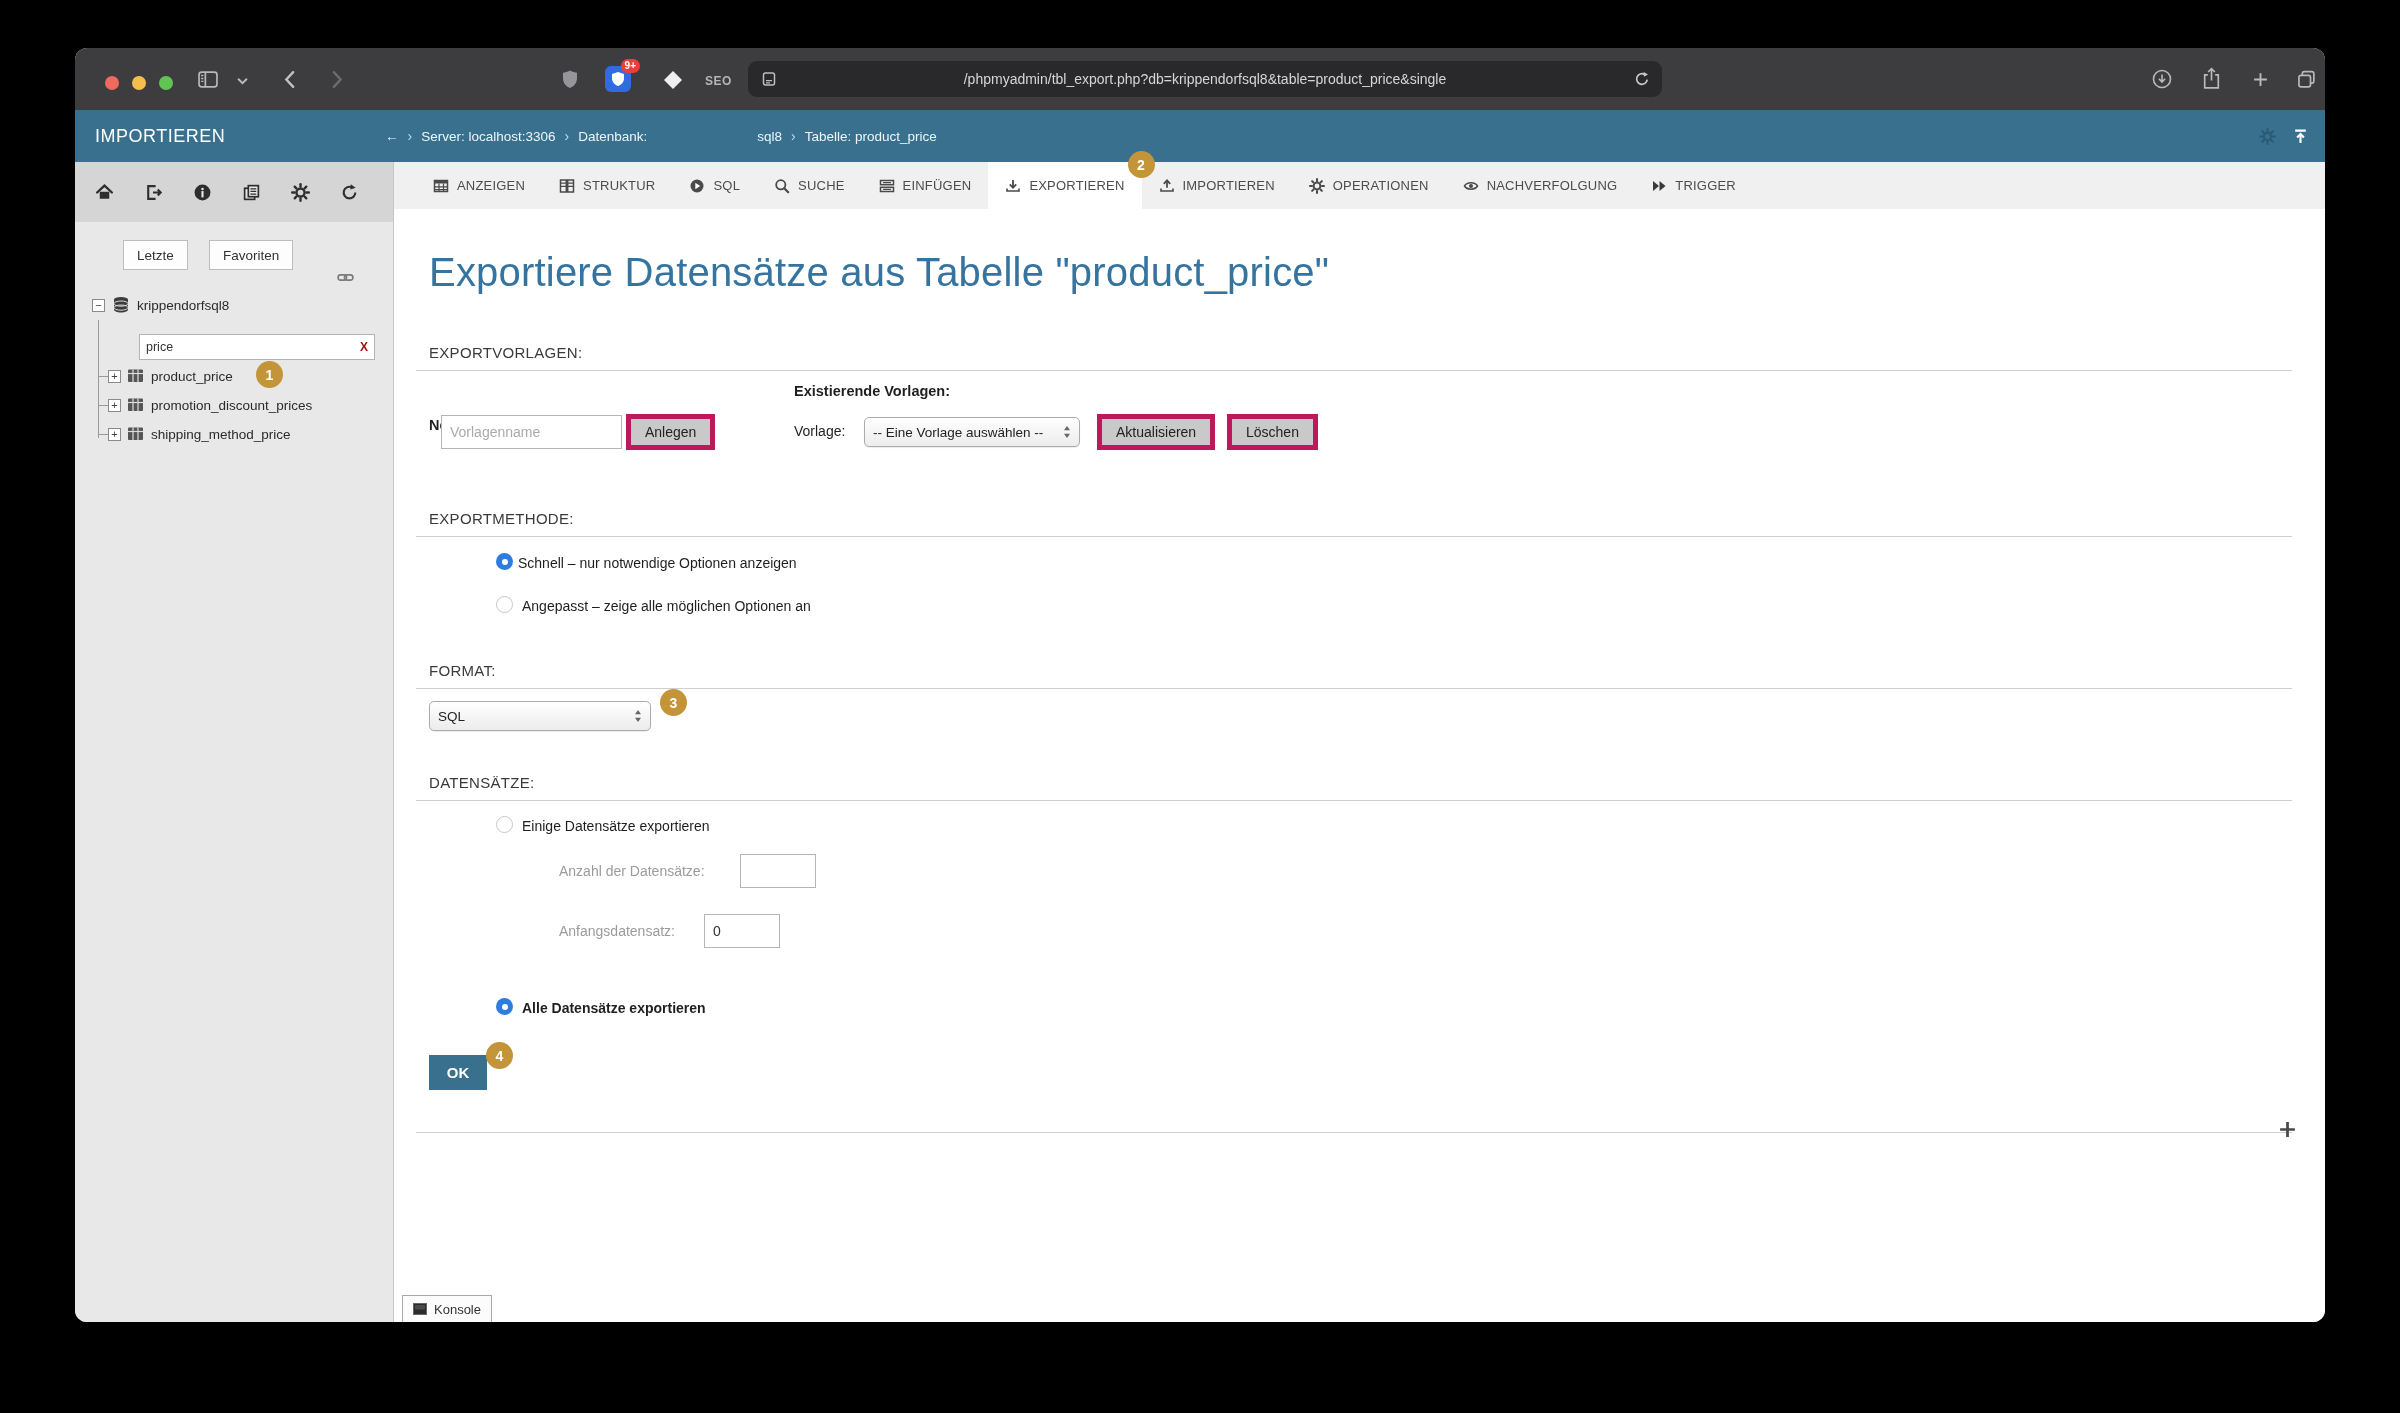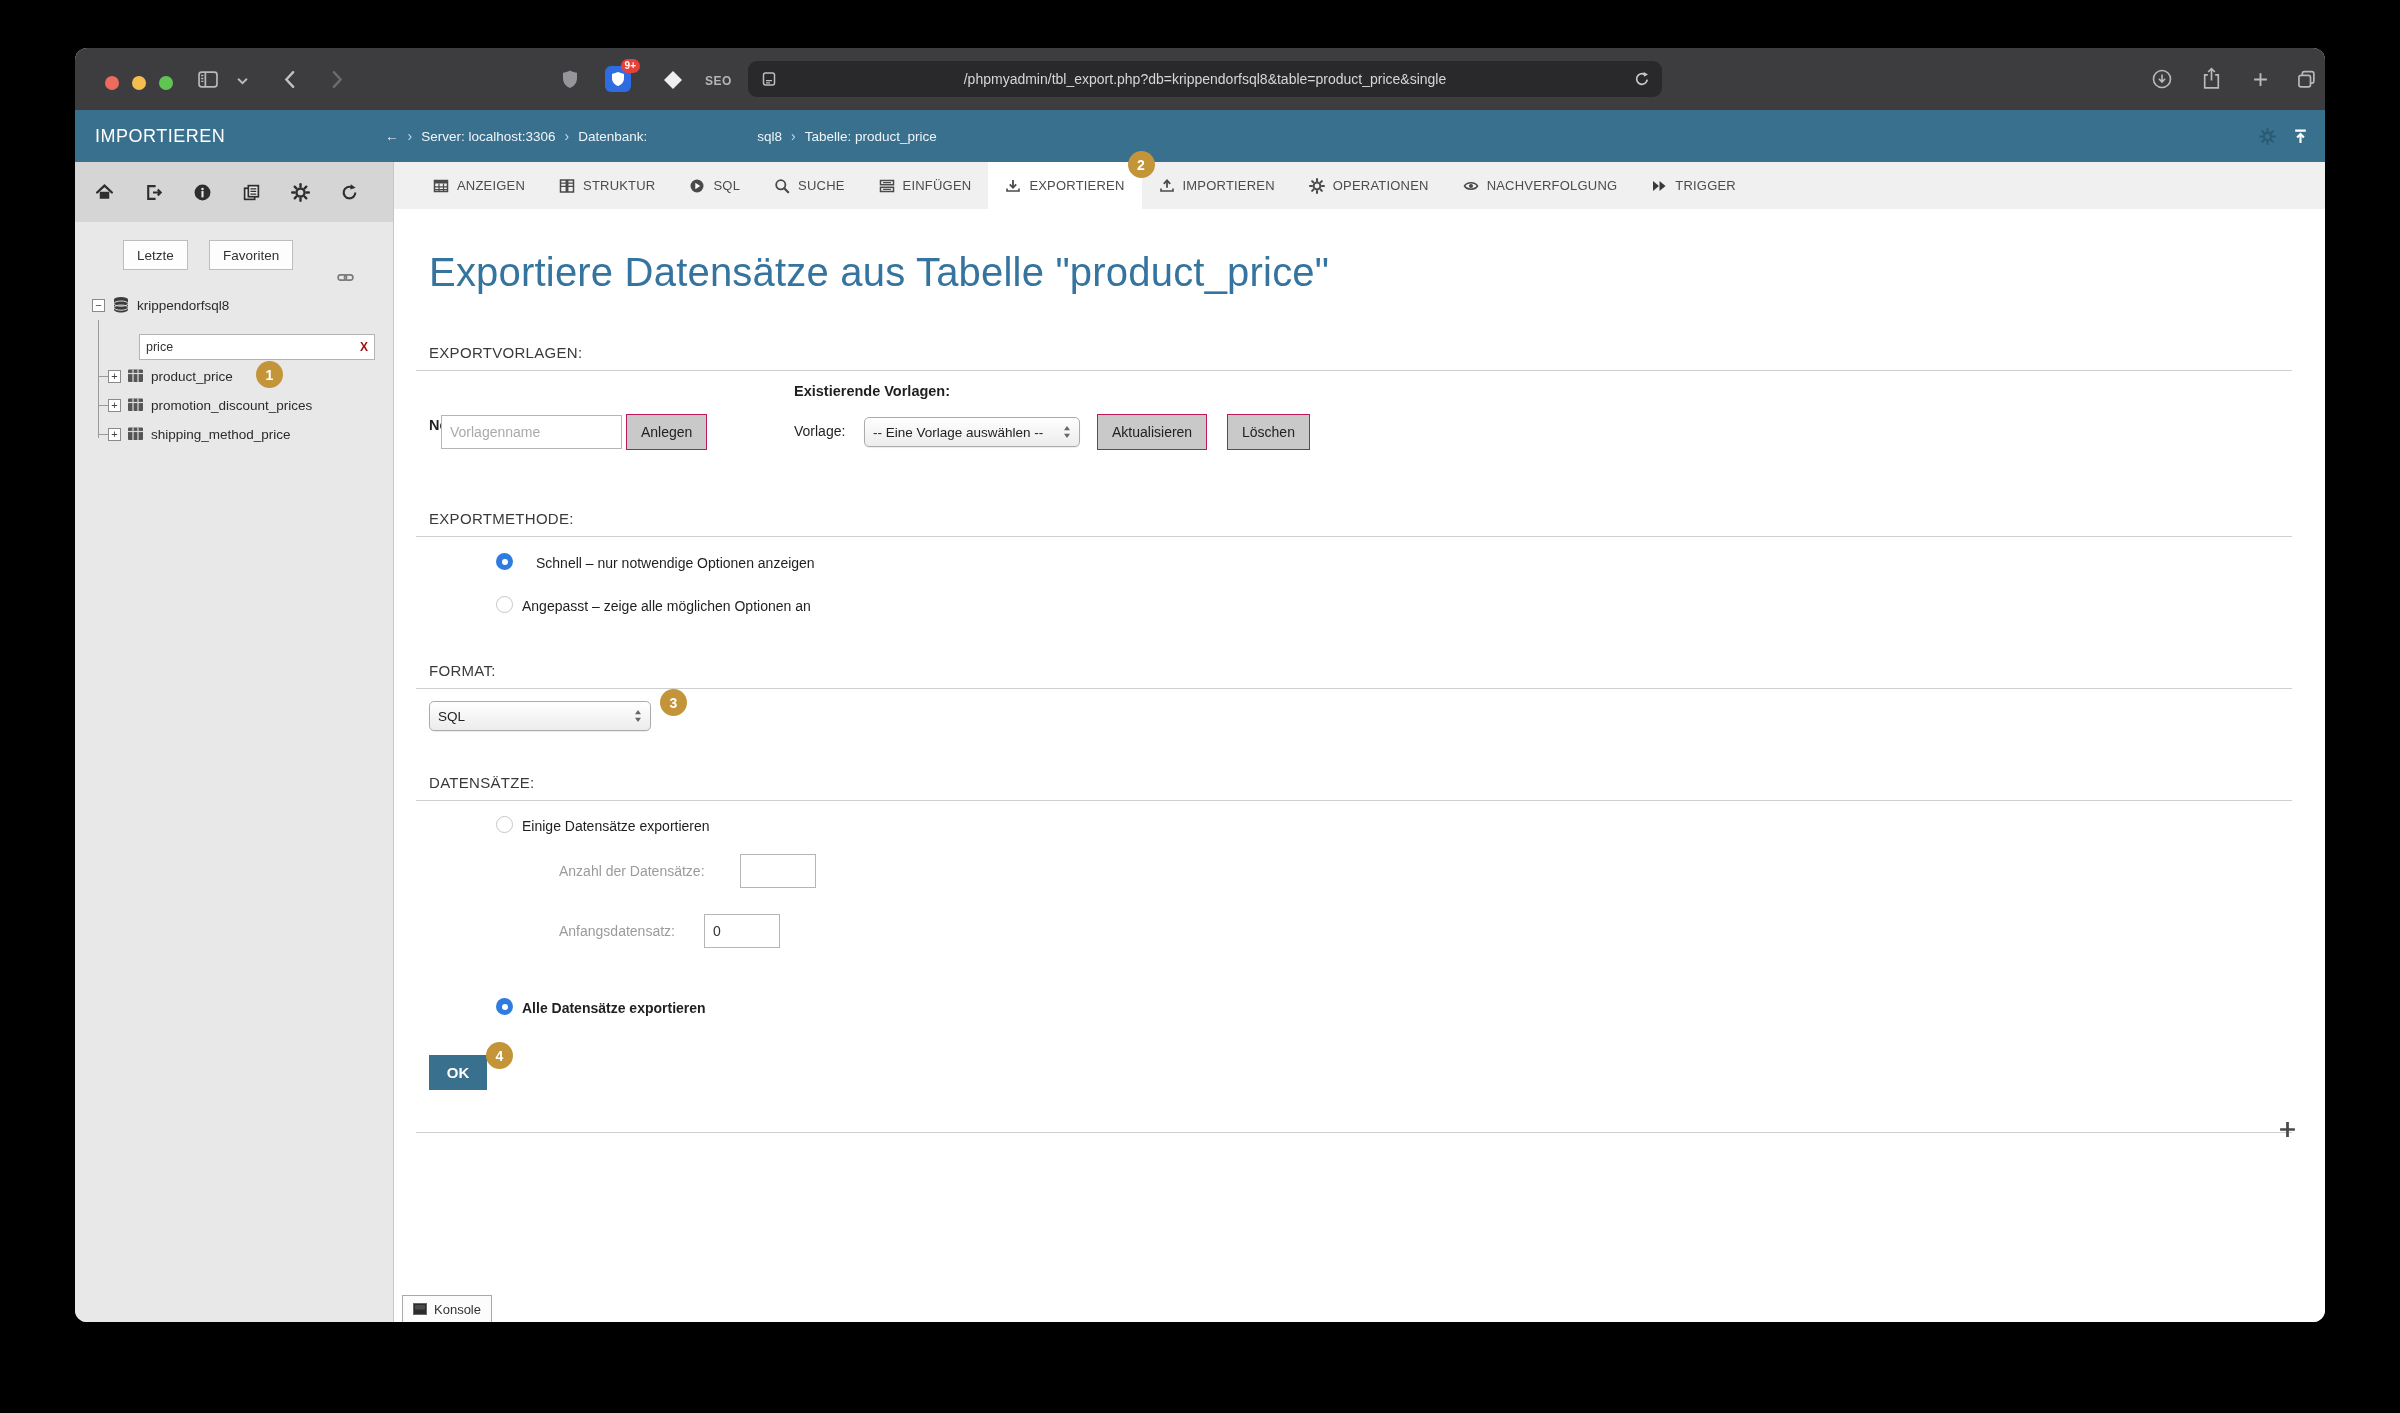--- a/index.html
+++ b/index.html
@@ -55,21 +55,21 @@
 
   
   .pagetitle{position:absolute;left:35px;top:88px;font-size:40px;color:#35749f;letter-spacing:.2px;}
   .sechead{position:absolute;left:35px;font-size:15px;color:#3a3a3a;letter-spacing:.3px;}
   .rule{position:absolute;left:22px;right:33px;height:1px;background:#cfcfcf;}
   .blabel{position:absolute;font-size:14.5px;font-weight:bold;color:#1f1f1f;}
   .flabel{position:absolute;font-size:14px;color:#1f1f1f;}
   .glabel{position:absolute;font-size:14px;color:#9b9b9b;}
   .tinput{position:absolute;height:34px;border:1px solid #b5b5b5;font-size:14px;color:#333;padding:0 8px;box-sizing:border-box;font-family:inherit;outline:none;margin-left:12px;}
   .tinput::placeholder{color:#aaa;}
-  .gbtn{position:absolute;height:36px;background:#c9c9c9;border:1px solid #be185d;font-size:14px;color:#222;display:flex;align-items:center;justify-content:center;padding:0 14px;box-sizing:border-box;}
+  .gbtn{position:absolute;height:36px;background:#c9c9c9;border:5px solid #be185d;font-size:14px;color:#222;display:flex;align-items:center;justify-content:center;padding:0 14px;box-sizing:border-box;}
   .macselect{position:absolute;height:30px;border:1px solid #ababab;border-radius:5px;background:linear-gradient(#ffffff,#ececec);display:flex;align-items:center;font-size:13.5px;color:#222;padding:0 8px;box-sizing:border-box;box-shadow:0 1px 1px rgba(0,0,0,.08);}
   .macselect .stp{margin-left:auto;}
   .radio{position:absolute;width:17px;height:17px;border-radius:50%;box-sizing:border-box;}
   .radio.off{border:1.5px solid #c6c6c6;background:#fff;}
   .radio.on{background:#2e7ce0;}
   .radio.on::after{content:"";position:absolute;left:5.5px;top:5.5px;width:6px;height:6px;border-radius:50%;background:#fff;}
   .okbtn{position:absolute;left:35px;top:893px;width:58px;height:35px;background:#38708d;color:#fff;font-size:15px;font-weight:bold;display:flex;align-items:center;justify-content:center;}
   .konsole{position:absolute;left:8px;bottom:0;height:26px;background:#fcfcfc;border:1px solid #a8a8a8;border-bottom:none;display:flex;align-items:center;gap:7px;padding:0 10px;font-size:13px;color:#333;}
   .plusbottom{position:absolute;right:28px;top:958px;}
   svg{display:block;}
@@ -456,21 +456,21 @@
               </svg>
             </span>
         </div>
         <div class="gbtn" style="left:703px;top:252px;">Aktualisieren</div>
         <div class="gbtn" style="left:833px;top:252px;">Löschen</div>
 
         <div class="sechead" style="top:348px;">EXPORTMETHODE:</div>
         <div class="rule" style="top:374px;"></div>
 
         <div class="radio on" style="left:102px;top:391px;"></div>
-        <div class="flabel" style="left:142px;top:393px;">Schnell – nur notwendige Optionen anzeigen</div>
+        <div class="flabel" style="left:124px;top:393px;">Schnell – nur notwendige Optionen anzeigen</div>
 
         <div class="radio off" style="left:102px;top:434px;"></div>
         <div class="flabel" style="left:128px;top:436px;">Angepasst – zeige alle möglichen Optionen an</div>
 
         <div class="sechead" style="top:500px;">FORMAT:</div>
         <div class="rule" style="top:526px;"></div>
 
         <div class="macselect" style="left:35px;top:539px;width:222px;">
           <span>SQL</span>
           <span class="stp">

